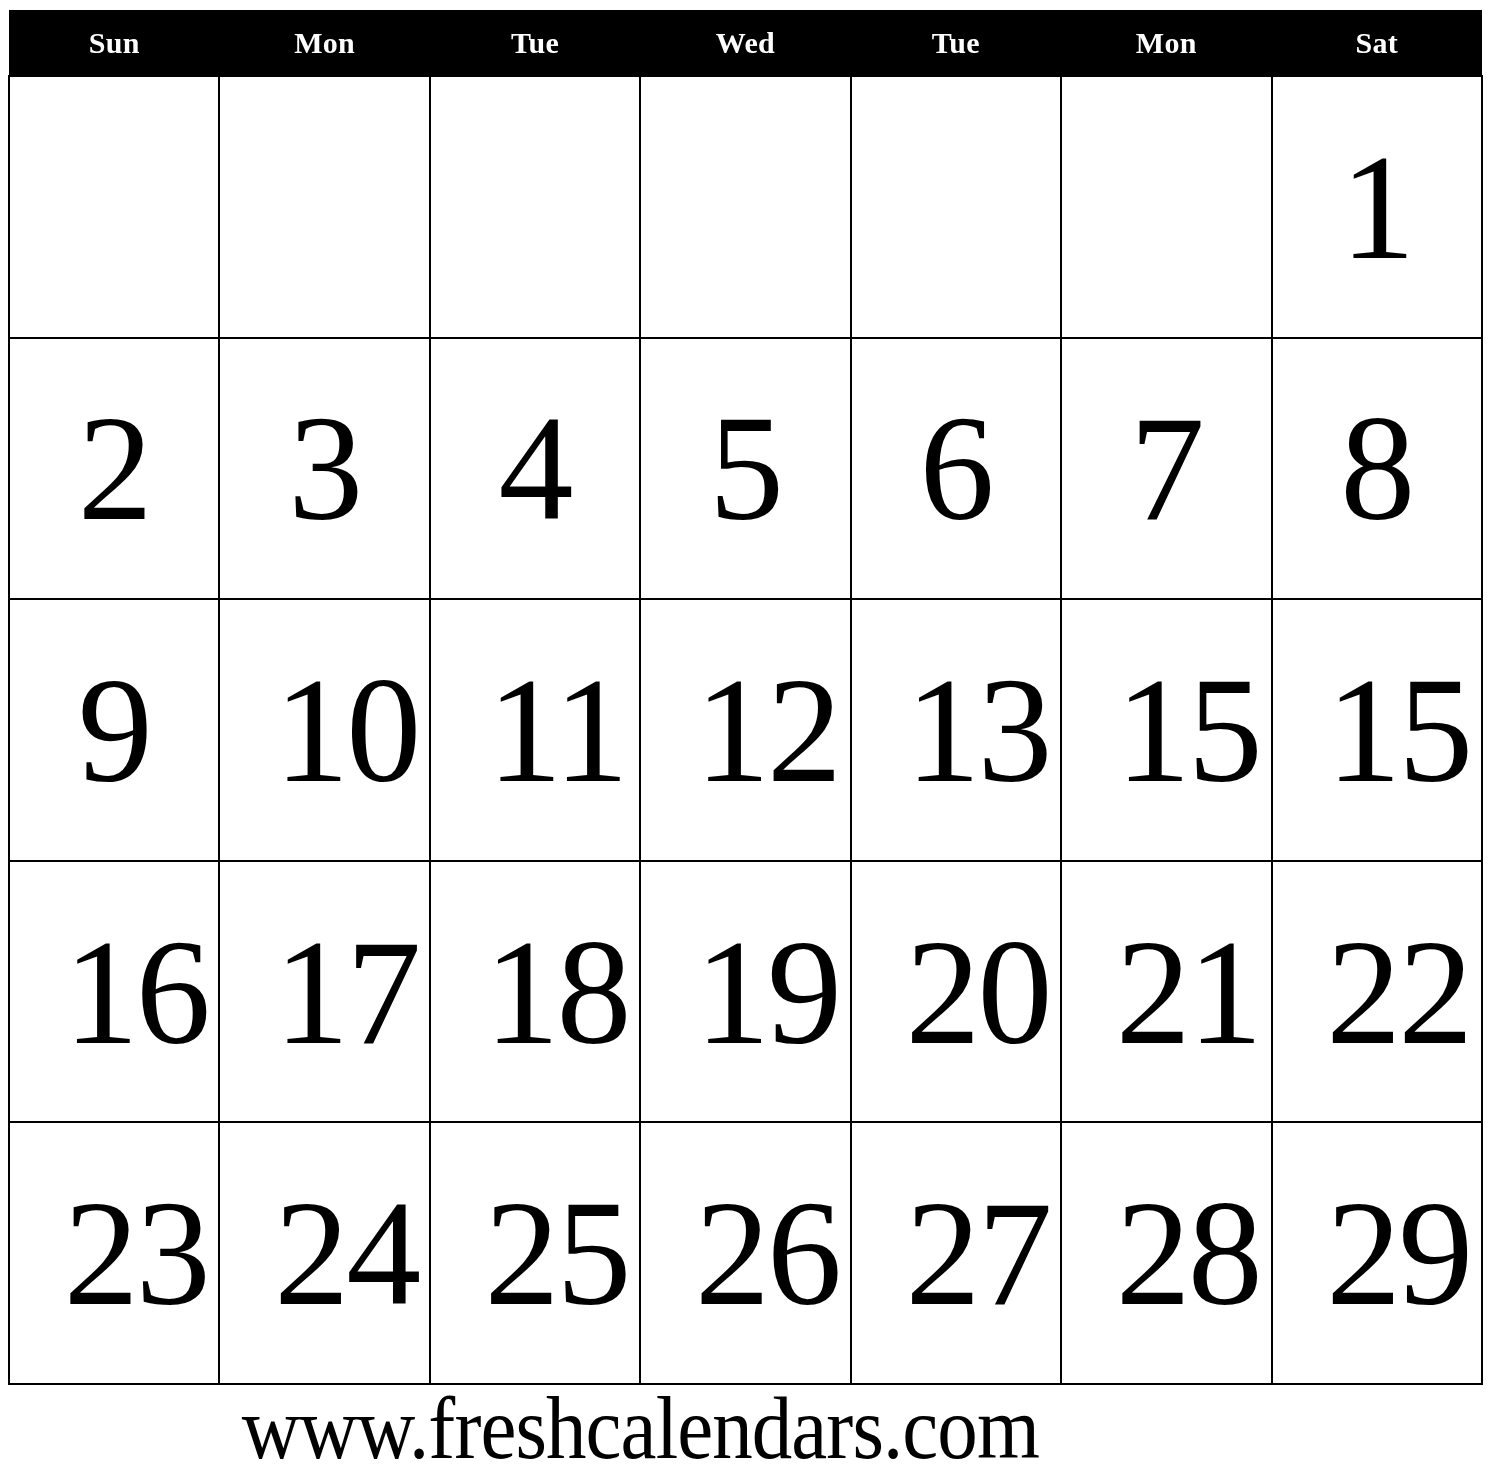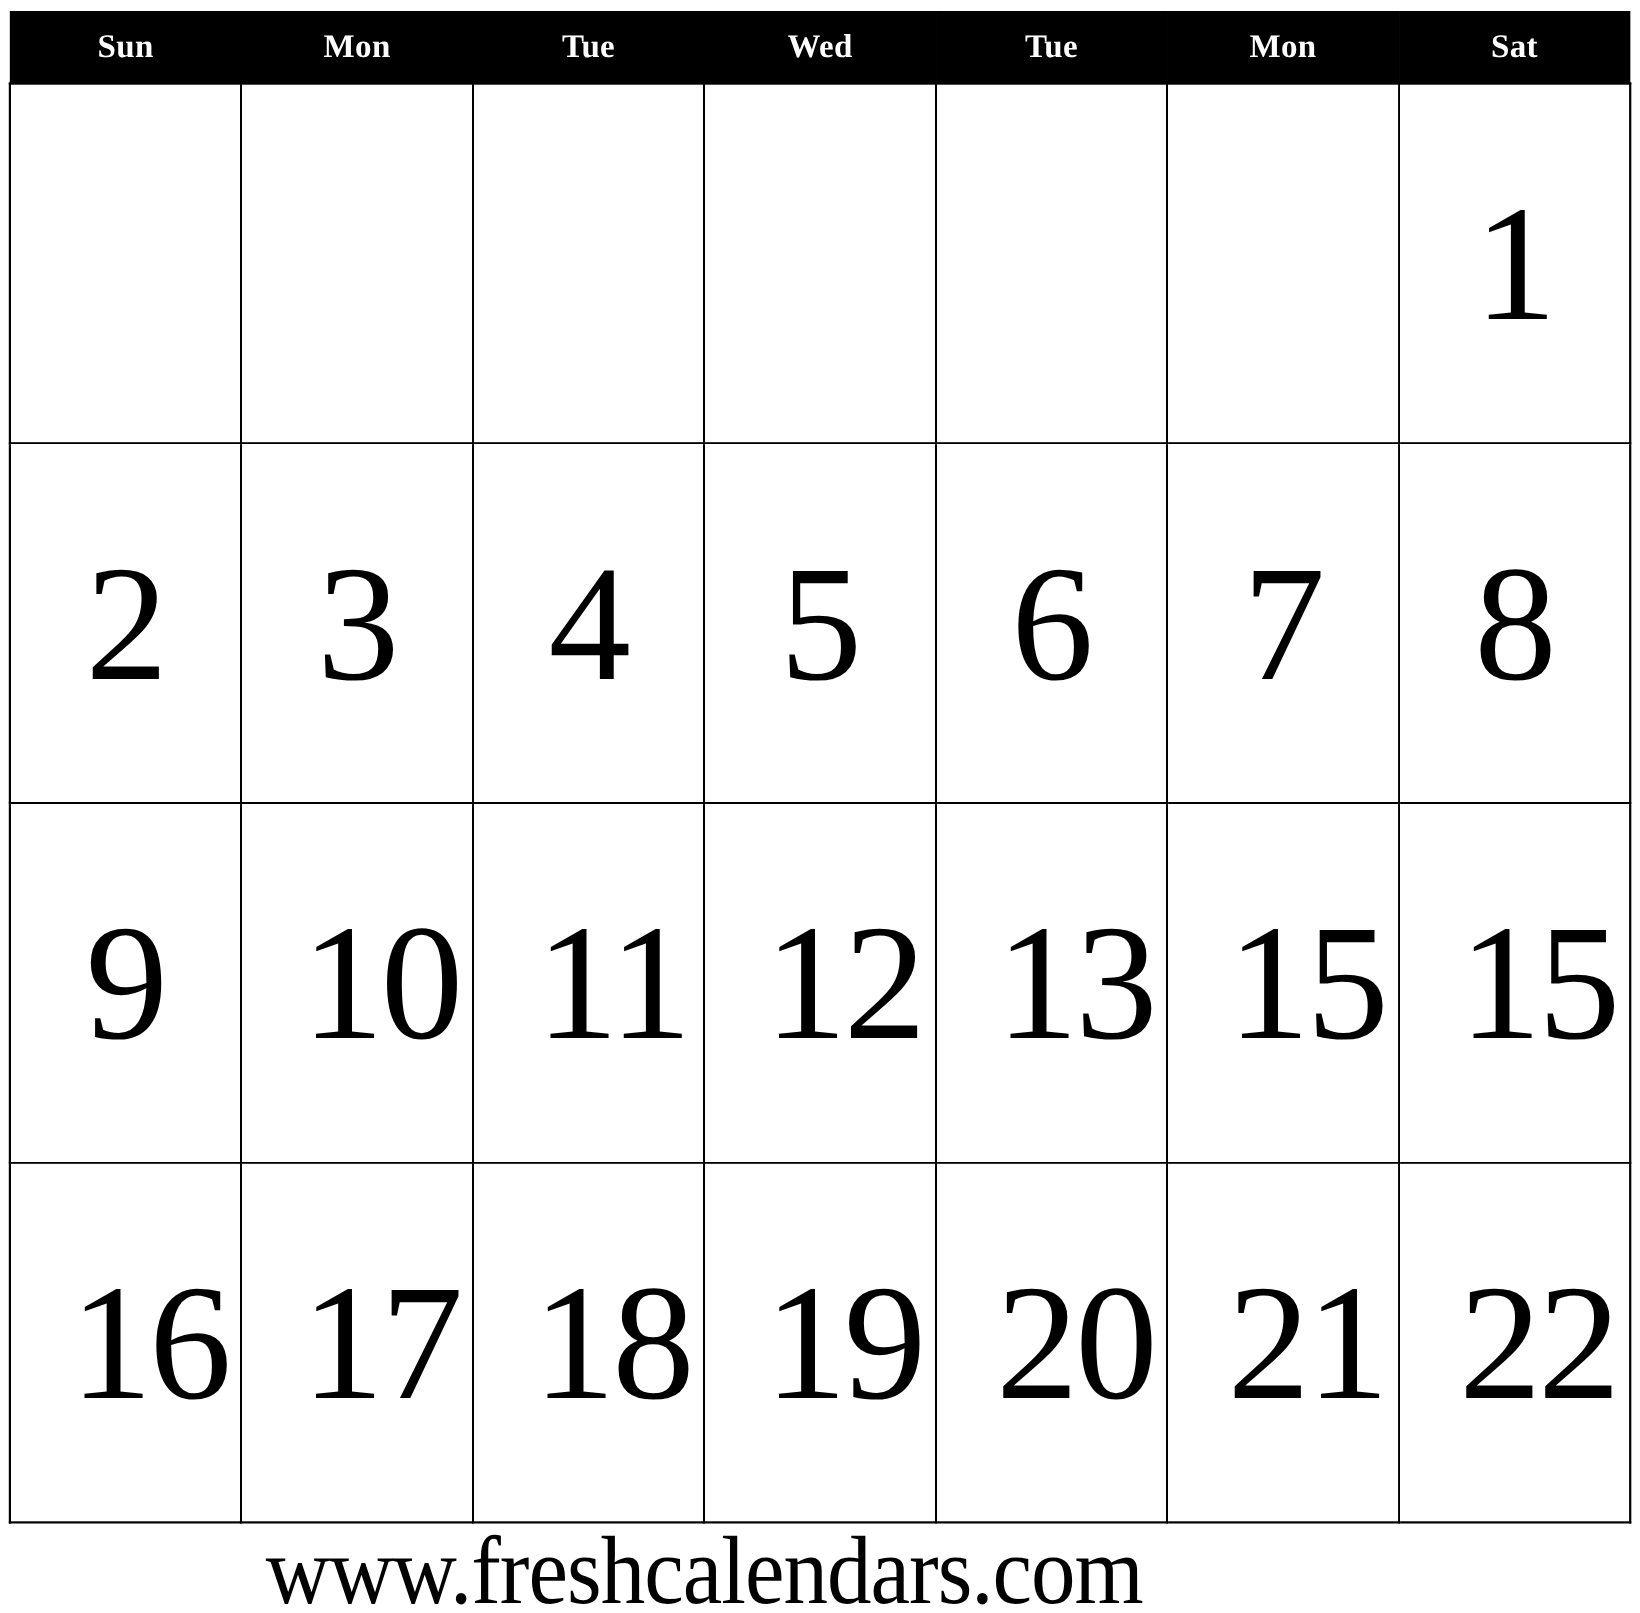--- a/index.html
+++ b/index.html
@@ -214,20 +214,43 @@
             <td class="day-cell">
               <span class="day-number two-digit">20</span>
             </td>
             <td class="day-cell">
               <span class="day-number two-digit">21</span>
             </td>
             <td class="day-cell">
               <span class="day-number two-digit">22</span>
             </td>
           </tr>
+          <tr>
+            <td class="day-cell">
+              <span class="day-number two-digit">23</span>
+            </td>
+            <td class="day-cell">
+              <span class="day-number two-digit">24</span>
+            </td>
+            <td class="day-cell">
+              <span class="day-number two-digit">25</span>
+            </td>
+            <td class="day-cell">
+              <span class="day-number two-digit">26</span>
+            </td>
+            <td class="day-cell">
+              <span class="day-number two-digit">27</span>
+            </td>
+            <td class="day-cell">
+              <span class="day-number two-digit">28</span>
+            </td>
+            <td class="day-cell">
+              <span class="day-number two-digit">29</span>
+            </td>
+          </tr>
         </tbody>
     </table>
   </div>
 
   <div class="footer-bar">
     <span class="footer-url">www.freshcalendars.com</span>
   </div>
 
 </div>
 

